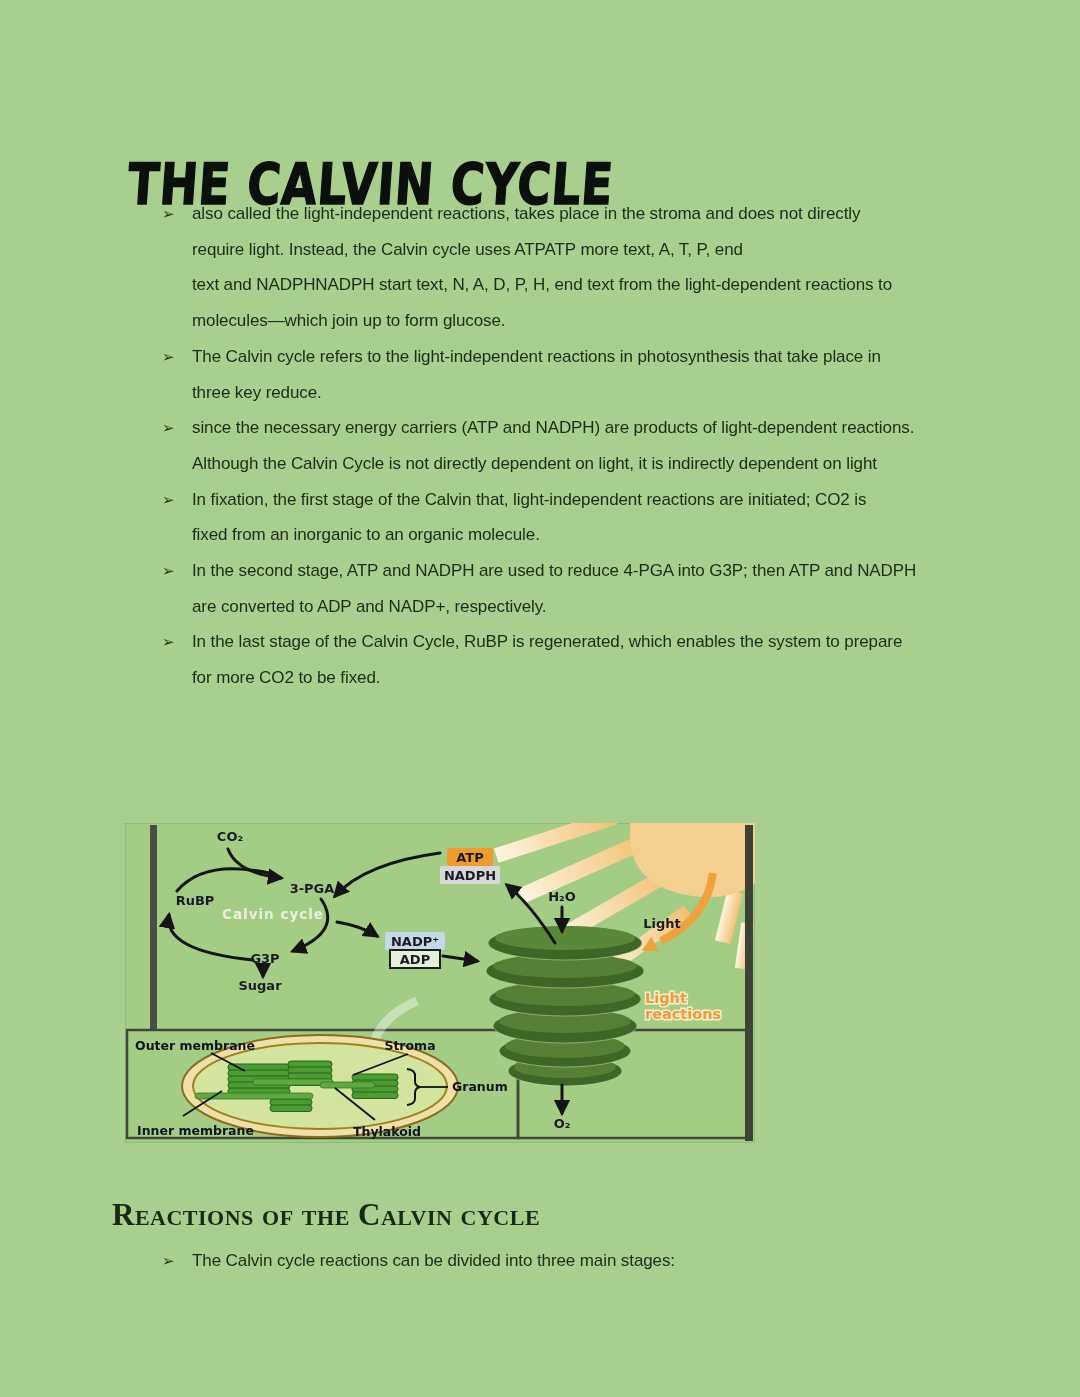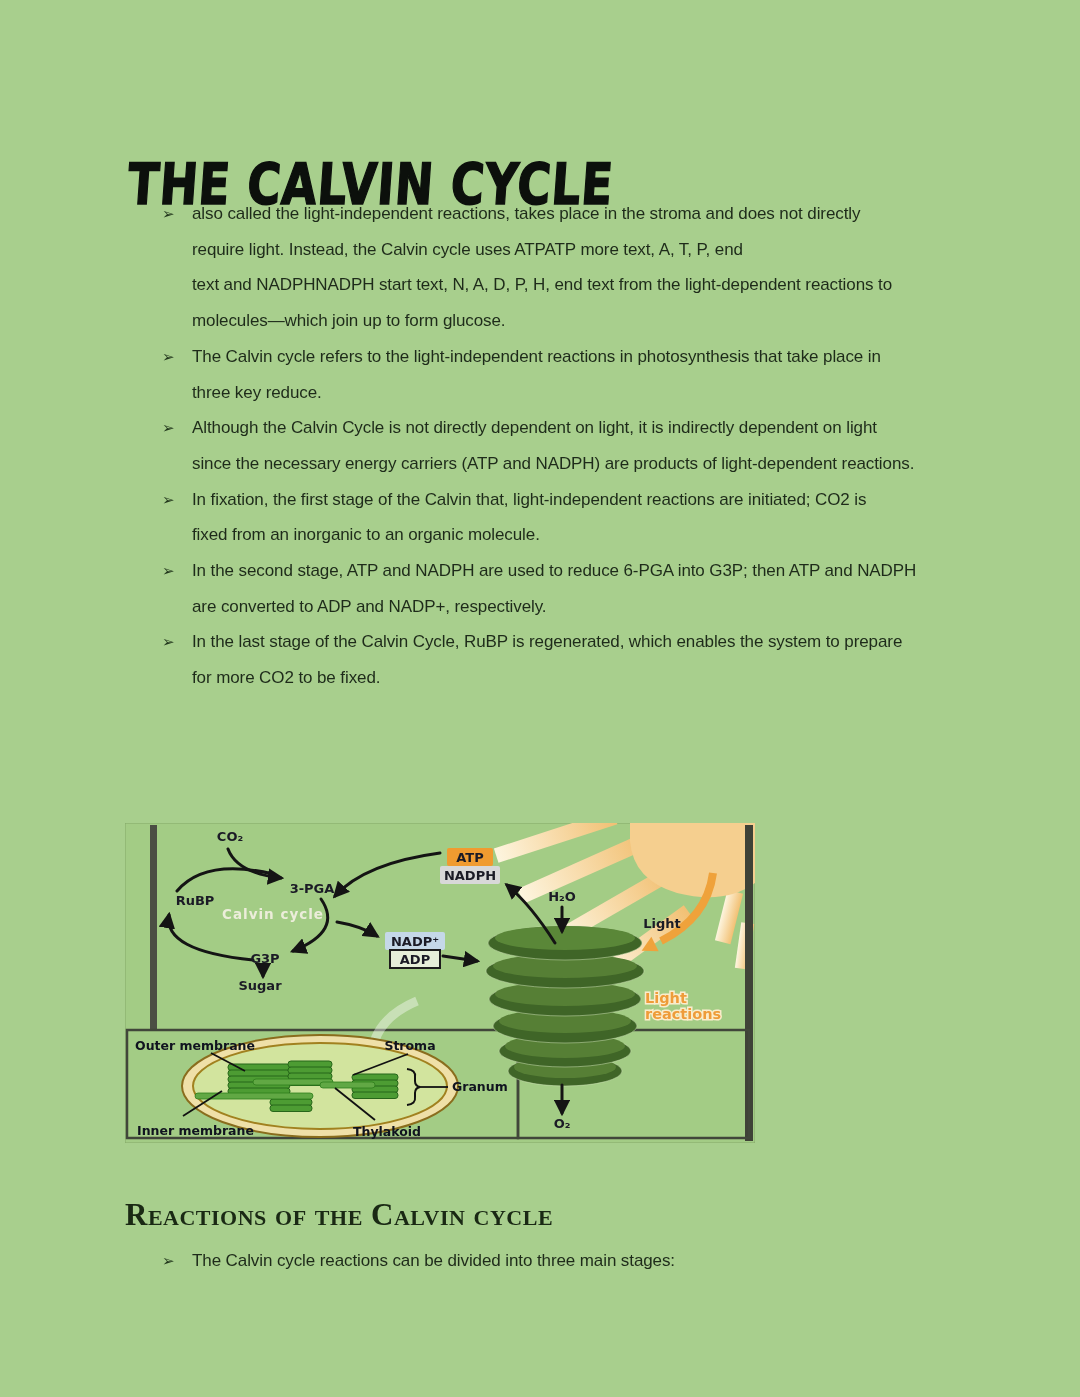--- a/index.html
+++ b/index.html
@@ -9,21 +9,21 @@
          font-weight:800;font-size:57px;line-height:60px;color:#0c100c;
          transform:skewX(-4deg) scaleX(.8);transform-origin:left top;
          letter-spacing:1px;-webkit-text-stroke:1.5px #0c100c;white-space:nowrap;}
   .bullets{position:absolute;left:162px;width:800px;}
   #bullets-main{top:196px;}
   #bullets-footer{top:1243px;}
   .bullet{display:flex;align-items:flex-start;}
   .marker{width:30px;flex:0 0 30px;font-size:15px;line-height:35.7px;color:#22371c;}
   .lines{flex:1;}
   .line{font-size:17px;line-height:35.7px;color:#1e2b1a;letter-spacing:-0.1px;white-space:nowrap;}
-  .section-heading{position:absolute;left:125px;top:1196px;margin:0;
+  .section-heading{position:absolute;left:112px;top:1196px;margin:0;
          font-family:"Liberation Serif",serif;font-variant:small-caps;
          font-weight:bold;font-size:31px;line-height:38px;color:#1a2914;letter-spacing:.5px;}
   .diagram{position:absolute;left:125px;top:823px;width:630px;height:320px;}
   .diagram svg{display:block;}
   .t{font-family:"DejaVu Sans",sans-serif;font-weight:bold;font-size:13px;fill:#1b1b26;}
   .tw{font-family:"DejaVu Sans",sans-serif;font-weight:bold;font-size:13.5px;fill:#f3f0e2;
       letter-spacing:1px;opacity:.92;}
   .tor{font-family:"DejaVu Sans",sans-serif;font-weight:bold;font-size:14.5px;fill:#ee9c39;
       stroke:#faeccb;stroke-width:3px;paint-order:stroke;}
   .tc{font-family:"DejaVu Sans",sans-serif;font-weight:bold;font-size:12.5px;fill:#10131f;}
@@ -50,37 +50,37 @@
     <span class="marker">➢</span>
     <div class="lines">
           <div class="line">The Calvin cycle refers to the light-independent reactions in photosynthesis that take place in</div>
           <div class="line">three key reduce.</div>
         </div>
   </div>
 
   <div class="bullet">
     <span class="marker">➢</span>
     <div class="lines">
+          <div class="line">since the necessary energy carriers (ATP and NADPH) are products of light-dependent reactions.</div>
           <div class="line">Although the Calvin Cycle is not directly dependent on light, it is indirectly dependent on light</div>
-          <div class="line">since the necessary energy carriers (ATP and NADPH) are products of light-dependent reactions.</div>
         </div>
   </div>
 
   <div class="bullet">
     <span class="marker">➢</span>
     <div class="lines">
           <div class="line">In fixation, the first stage of the Calvin that, light-independent reactions are initiated; CO2 is</div>
           <div class="line">fixed from an inorganic to an organic molecule.</div>
         </div>
   </div>
 
   <div class="bullet">
     <span class="marker">➢</span>
     <div class="lines">
-          <div class="line">In the second stage, ATP and NADPH are used to reduce 6-PGA into G3P; then ATP and NADPH</div>
+          <div class="line">In the second stage, ATP and NADPH are used to reduce 4-PGA into G3P; then ATP and NADPH</div>
           <div class="line">are converted to ADP and NADP+, respectively.</div>
         </div>
   </div>
 
   <div class="bullet">
     <span class="marker">➢</span>
     <div class="lines">
           <div class="line">In the last stage of the Calvin Cycle, RuBP is regenerated, which enables the system to prepare</div>
           <div class="line">for more CO2 to be fixed.</div>
         </div>

